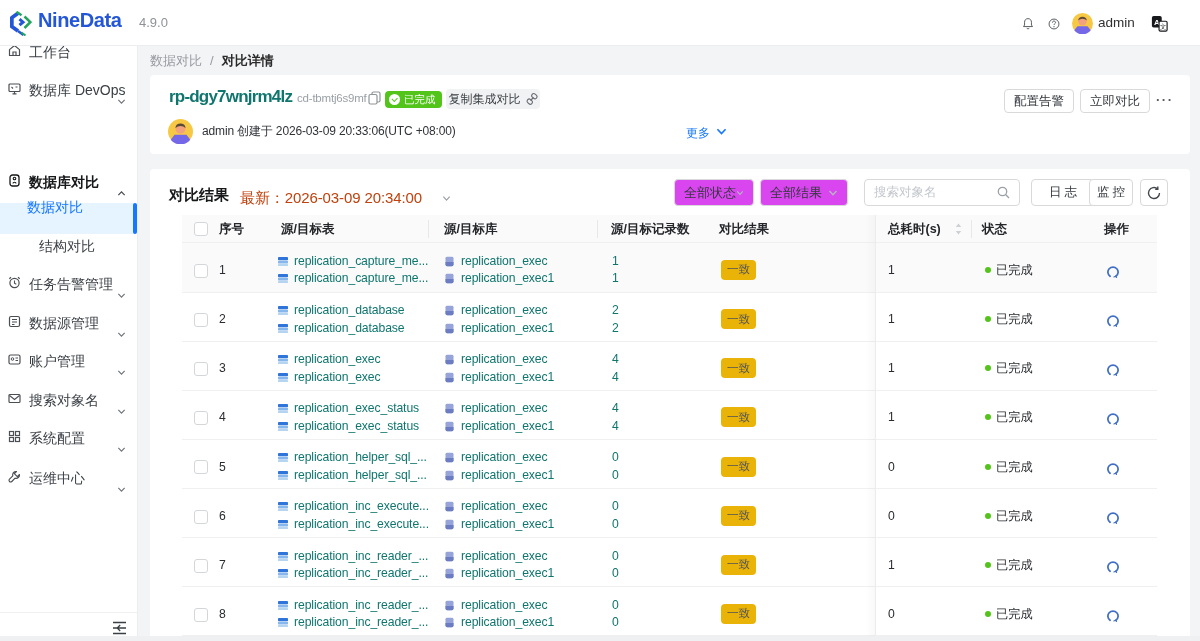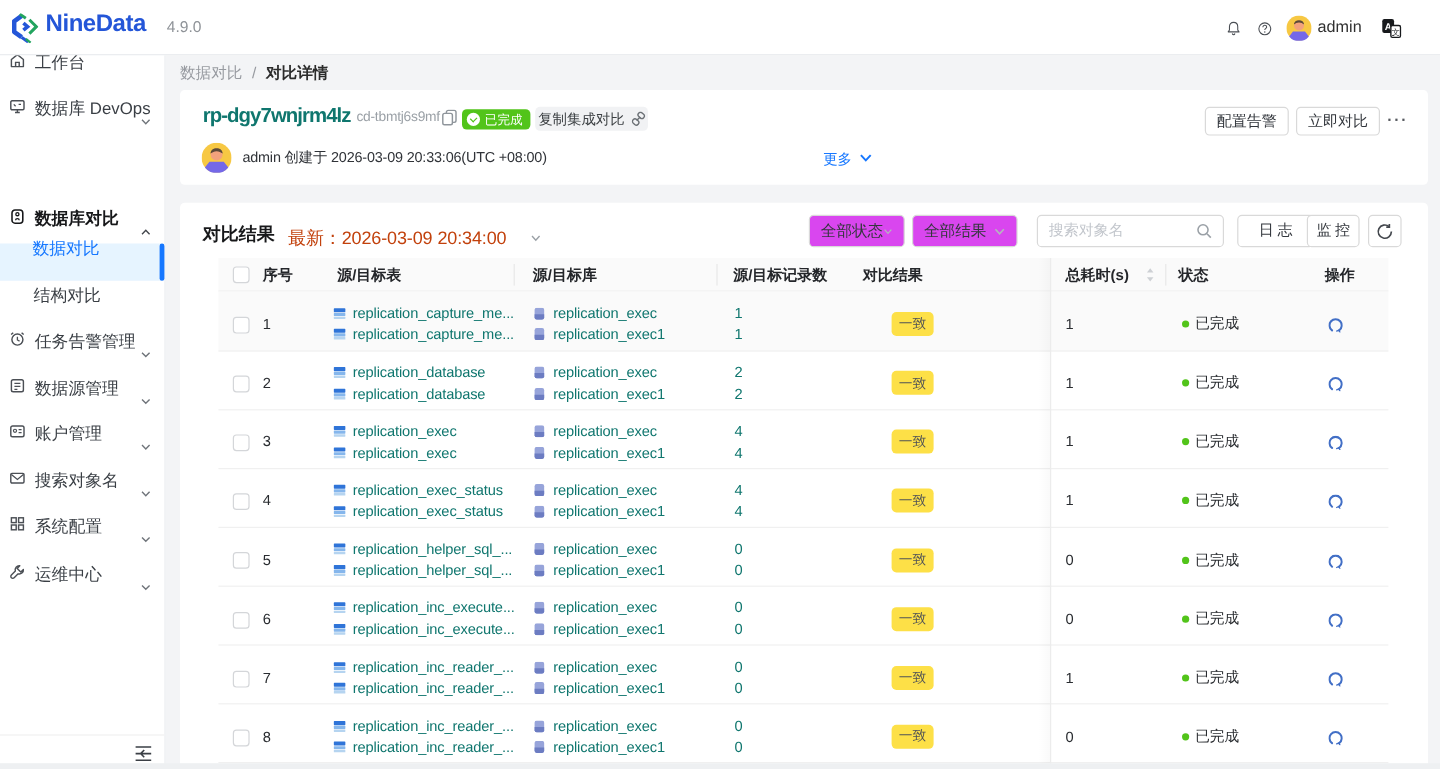--- a/index.html
+++ b/index.html
@@ -56,21 +56,21 @@
 .hsep{position:absolute;top:5px;width:1px;height:18px;background:#e8e8e8}
 .tr{position:absolute;left:0;width:975px;border-bottom:1px solid #f0f0f0}
 .cb{position:absolute;width:14px;height:14px;border:1px solid #d4d6d9;border-radius:3px;background:#fff}
 #thead .cb{left:12px;top:7px}
 .cell{position:absolute;font-size:12.2px;color:#292c30}
 .num{left:37px;top:calc(50% + 2.6px);transform:translateY(-50%)}
 .twoline{position:absolute;top:calc(50% + 2.6px);transform:translateY(-50%)}
 .ln{height:17.6px;display:flex;align-items:center;font-size:12.2px;color:#0f766e;letter-spacing:-0.1px}
 .ticon{margin-right:6px}
 .dicon{margin-right:7px}
-.badge{position:absolute;left:561px;top:calc(50% + 2.6px);transform:translateY(-50%);width:35px;height:20px;background:#fde047;border-radius:4px;font-size:11.5px;color:#515356;display:flex;align-items:center;justify-content:center}
+.badge{position:absolute;left:539px;top:calc(50% + 2.6px);transform:translateY(-50%);width:35px;height:20px;background:#eab308;border-radius:4px;font-size:11.5px;color:#515356;display:flex;align-items:center;justify-content:center}
 .tm{left:706px;top:calc(50% + 2.6px);transform:translateY(-50%)}
 .dot{position:absolute;left:803px;top:calc(50% + 2.6px);margin-top:-3px;width:6px;height:6px;border-radius:50%;background:#52c41a}
 .st{left:814px;top:calc(50% + 2.6px);transform:translateY(-50%)}
 .op{position:absolute;left:925px;top:calc(50% + 2.6px);margin-top:-6px;width:12px;height:12px}
 #fixline{position:absolute;left:693px;top:0;width:1px;height:426px;background:#ececec}
 #fixshadow{position:absolute;left:683px;top:0;width:10px;height:426px;background:linear-gradient(to right,rgba(0,0,0,0),rgba(0,0,0,0.025))}
 
 #hsb{position:absolute;left:0;top:636px;width:1200px;height:5px;background:#eef0f2;z-index:9}
 </style></head>
 <body>
@@ -139,21 +139,21 @@
       </svg>
       <span class="t">数据库对比</span>
       <svg class="chev" width="9" height="9" viewBox="0 0 10 10">
         <path d="M1.5 6.8 L5 3.2 L8.5 6.8" fill="none" stroke="#43474d" stroke-width="1.3"></path>
       </svg>
     </div>
  <div class="mi sub" style="top:152.5px;color:#1677ff;">
       <span class="t" style="margin-left:0">数据对比</span>
     </div>
  <div class="mi sub" style="top:192px;">
-      <span class="t" style="margin-left:1px">结构对比</span>
+      <span class="t" style="margin-left:12px">结构对比</span>
     </div>
  <div class="mi " style="top:229.5px;">
       <svg width="13" height="13" viewBox="0 0 13 13">
         <circle cx="6.5" cy="7" r="4.6" fill="none" stroke="#4b4f55" stroke-width="1.2"></circle>
         <path d="M6.5 4.6 V7.3 L8.3 8.3" fill="none" stroke="#4b4f55" stroke-width="1.1"></path>
         <path d="M1.3 2.8 L3 1.3 M11.7 2.8 L10 1.3" stroke="#4b4f55" stroke-width="1.2"></path>
       </svg>
       <span class="t">任务告警管理</span>
       <svg class="chev" width="9" height="9" viewBox="0 0 10 10">
         <path d="M1.5 3.2 L5 6.8 L8.5 3.2" fill="none" stroke="#6f747a" stroke-width="1.3"></path>

